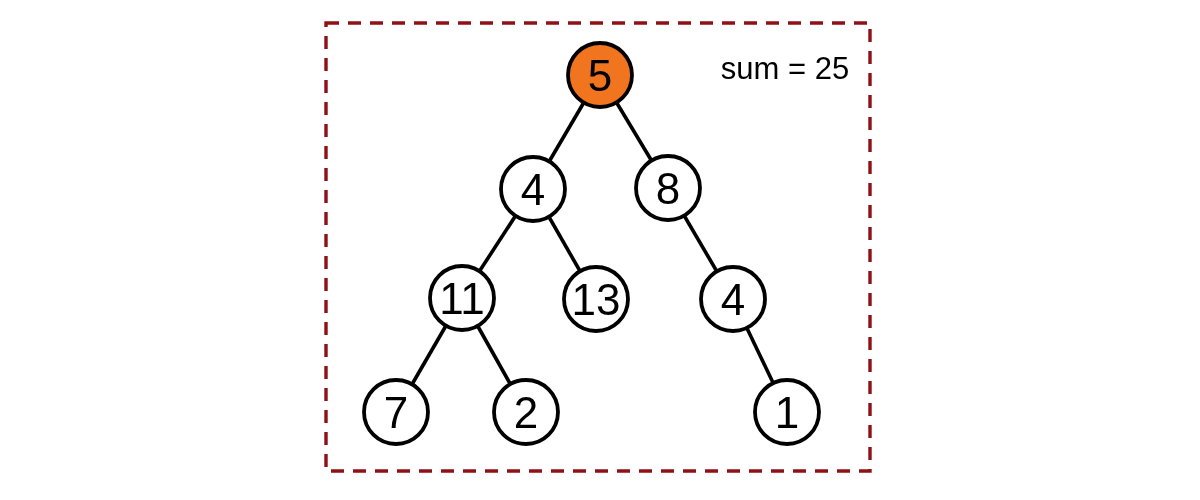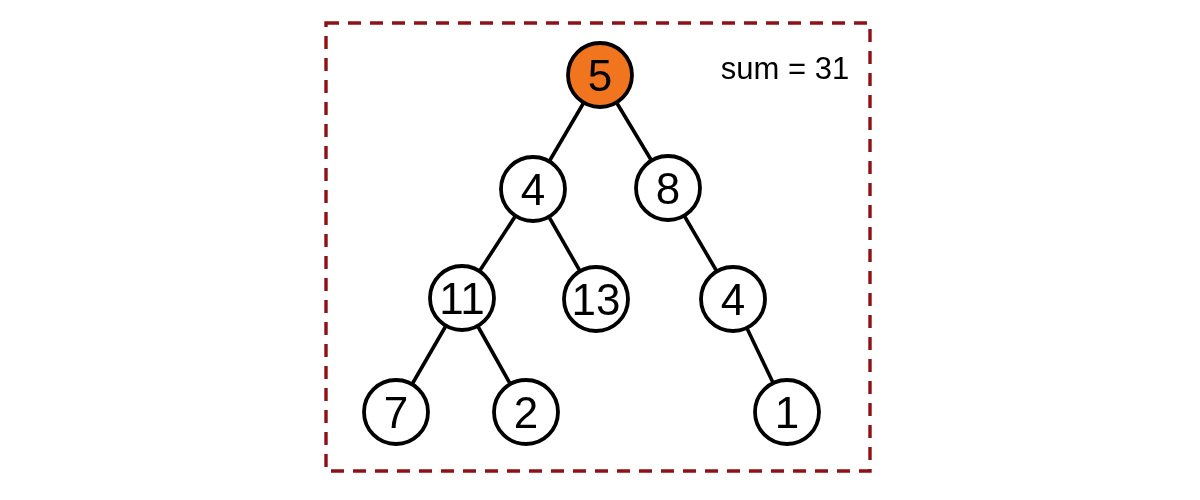--- a/index.html
+++ b/index.html
@@ -81,14 +81,14 @@
       </g>
       <g>
         <circle cx="526" cy="412" r="32" fill="#ffffff" stroke="#000000" stroke-width="3.8"></circle>
         <text x="526" y="428" text-anchor="middle" font-size="44" fill="#000000">2</text>
       </g>
       <g>
         <circle cx="787" cy="412" r="32" fill="#ffffff" stroke="#000000" stroke-width="3.8"></circle>
         <text x="787" y="428" text-anchor="middle" font-size="44" fill="#000000">1</text>
       </g>
     </svg>
-  <div class="sum-label">sum = 31</div>
+  <div class="sum-label">sum = 25</div>
 </div>
 
 </body></html>

